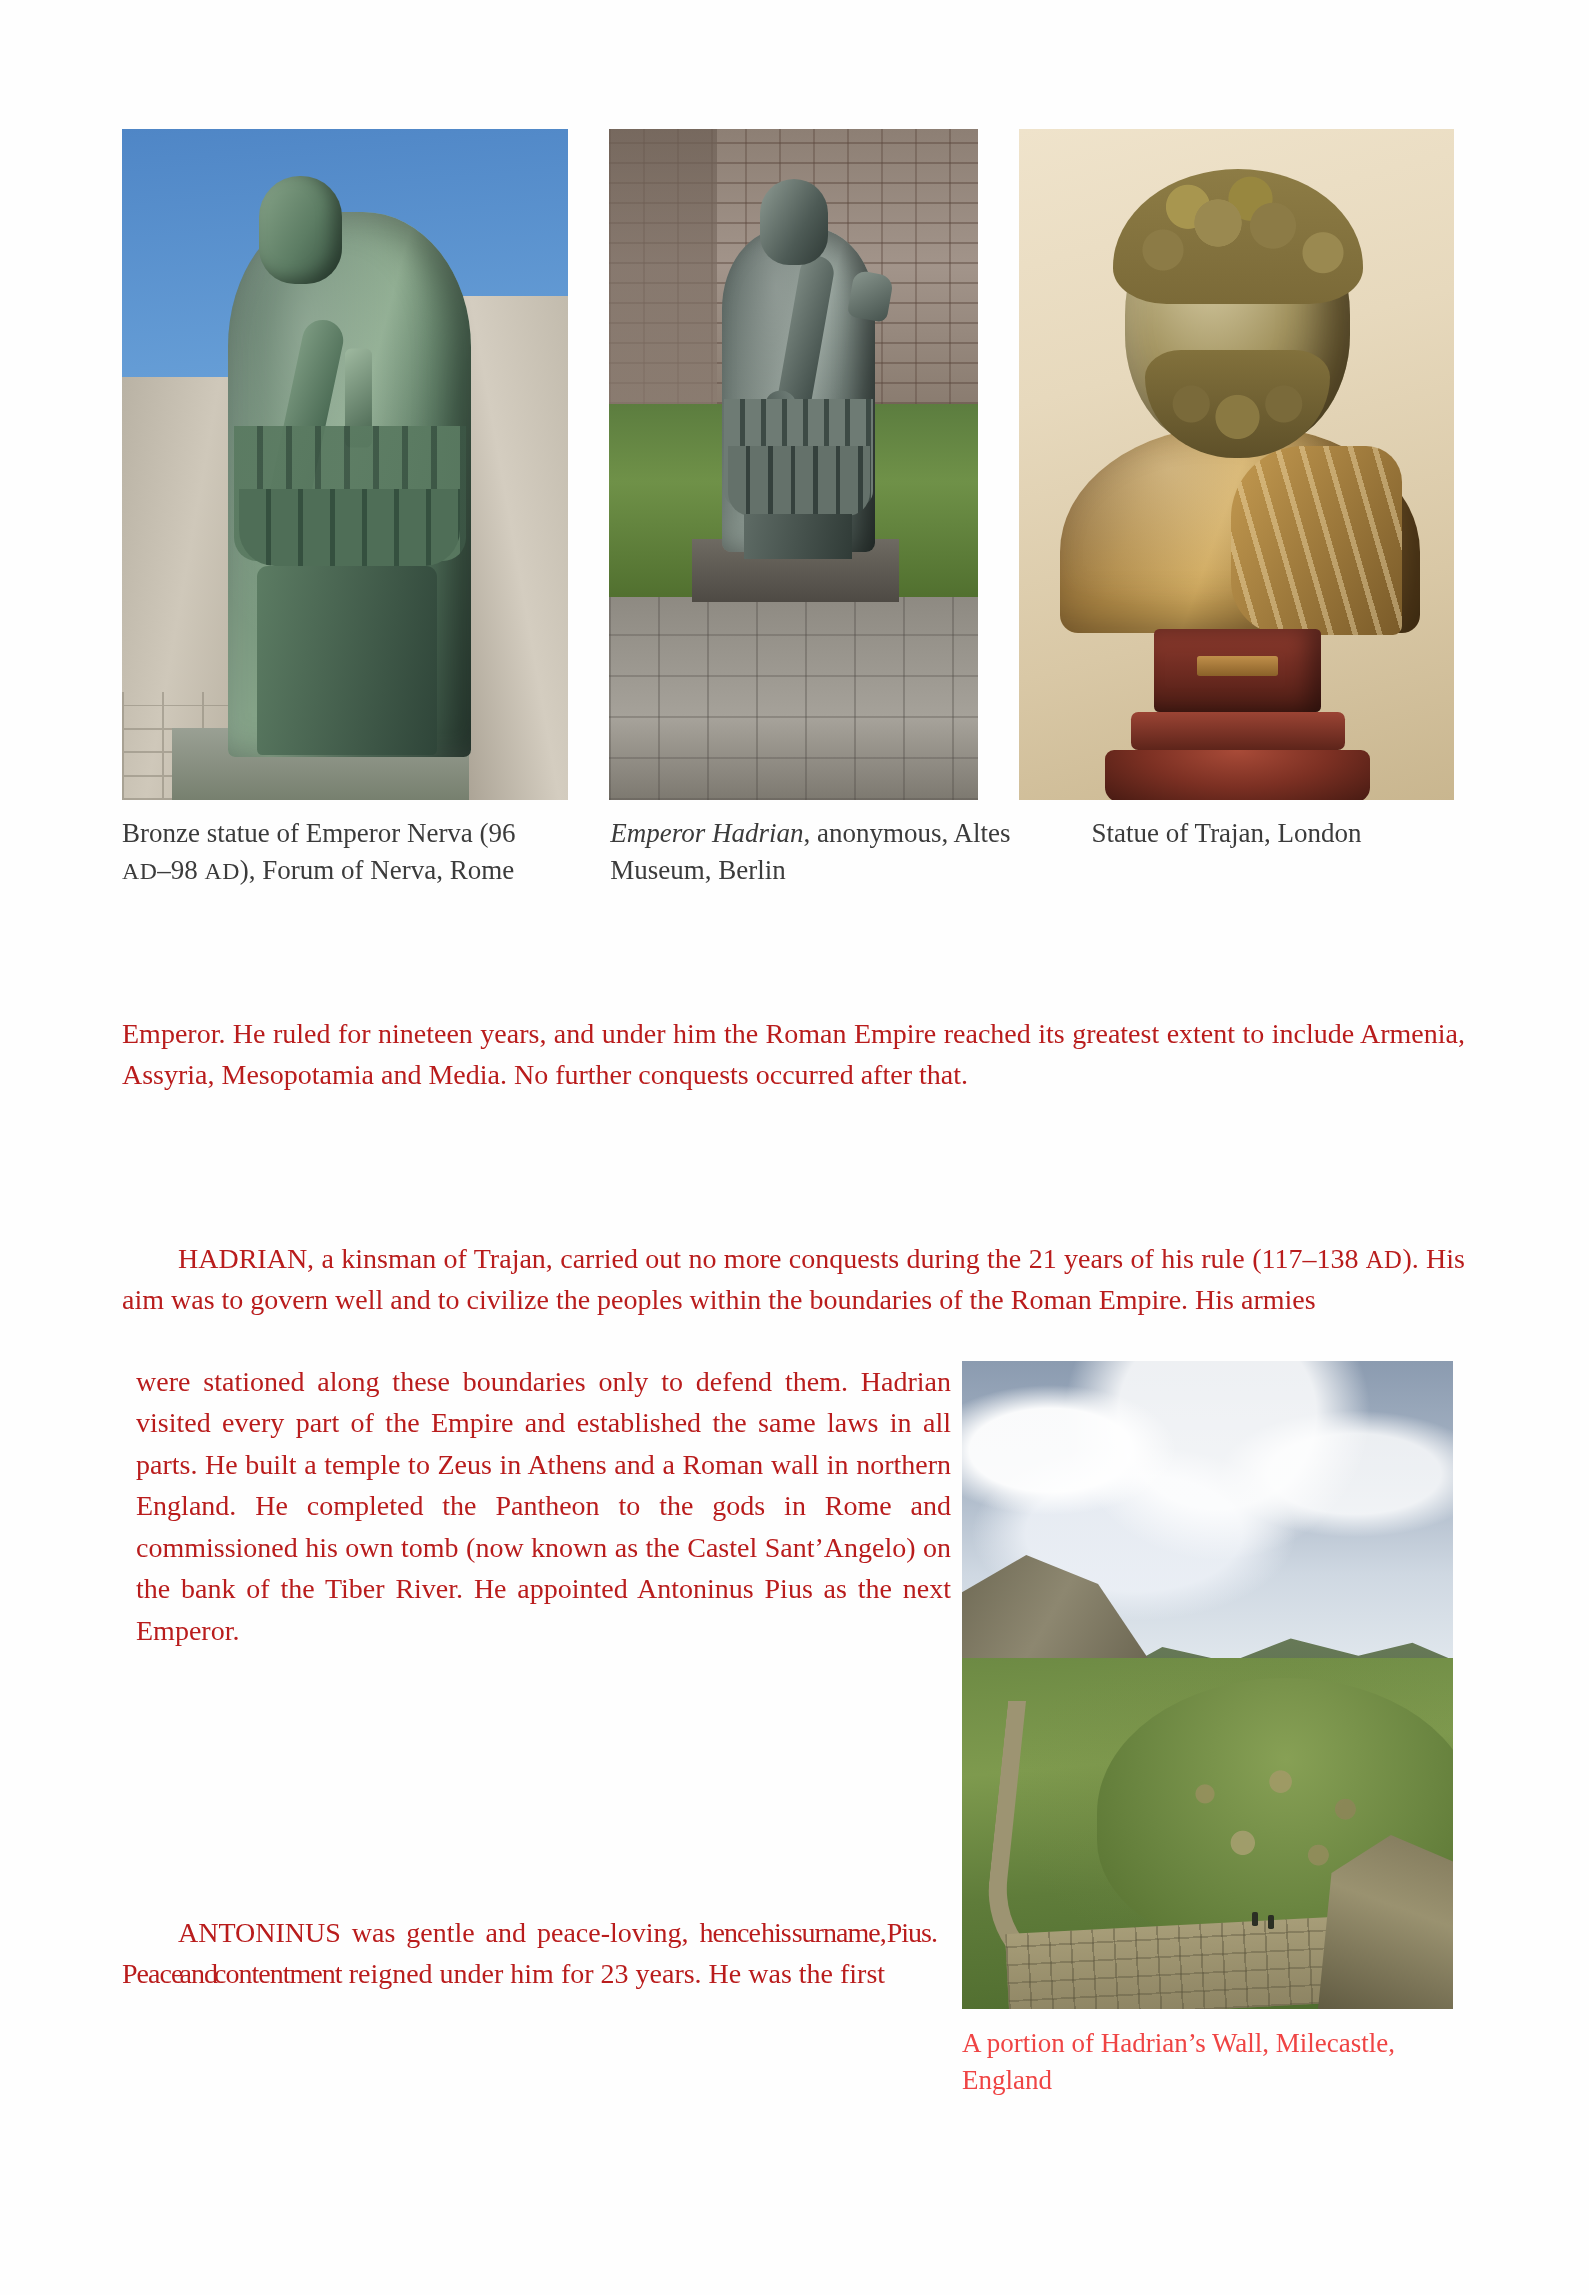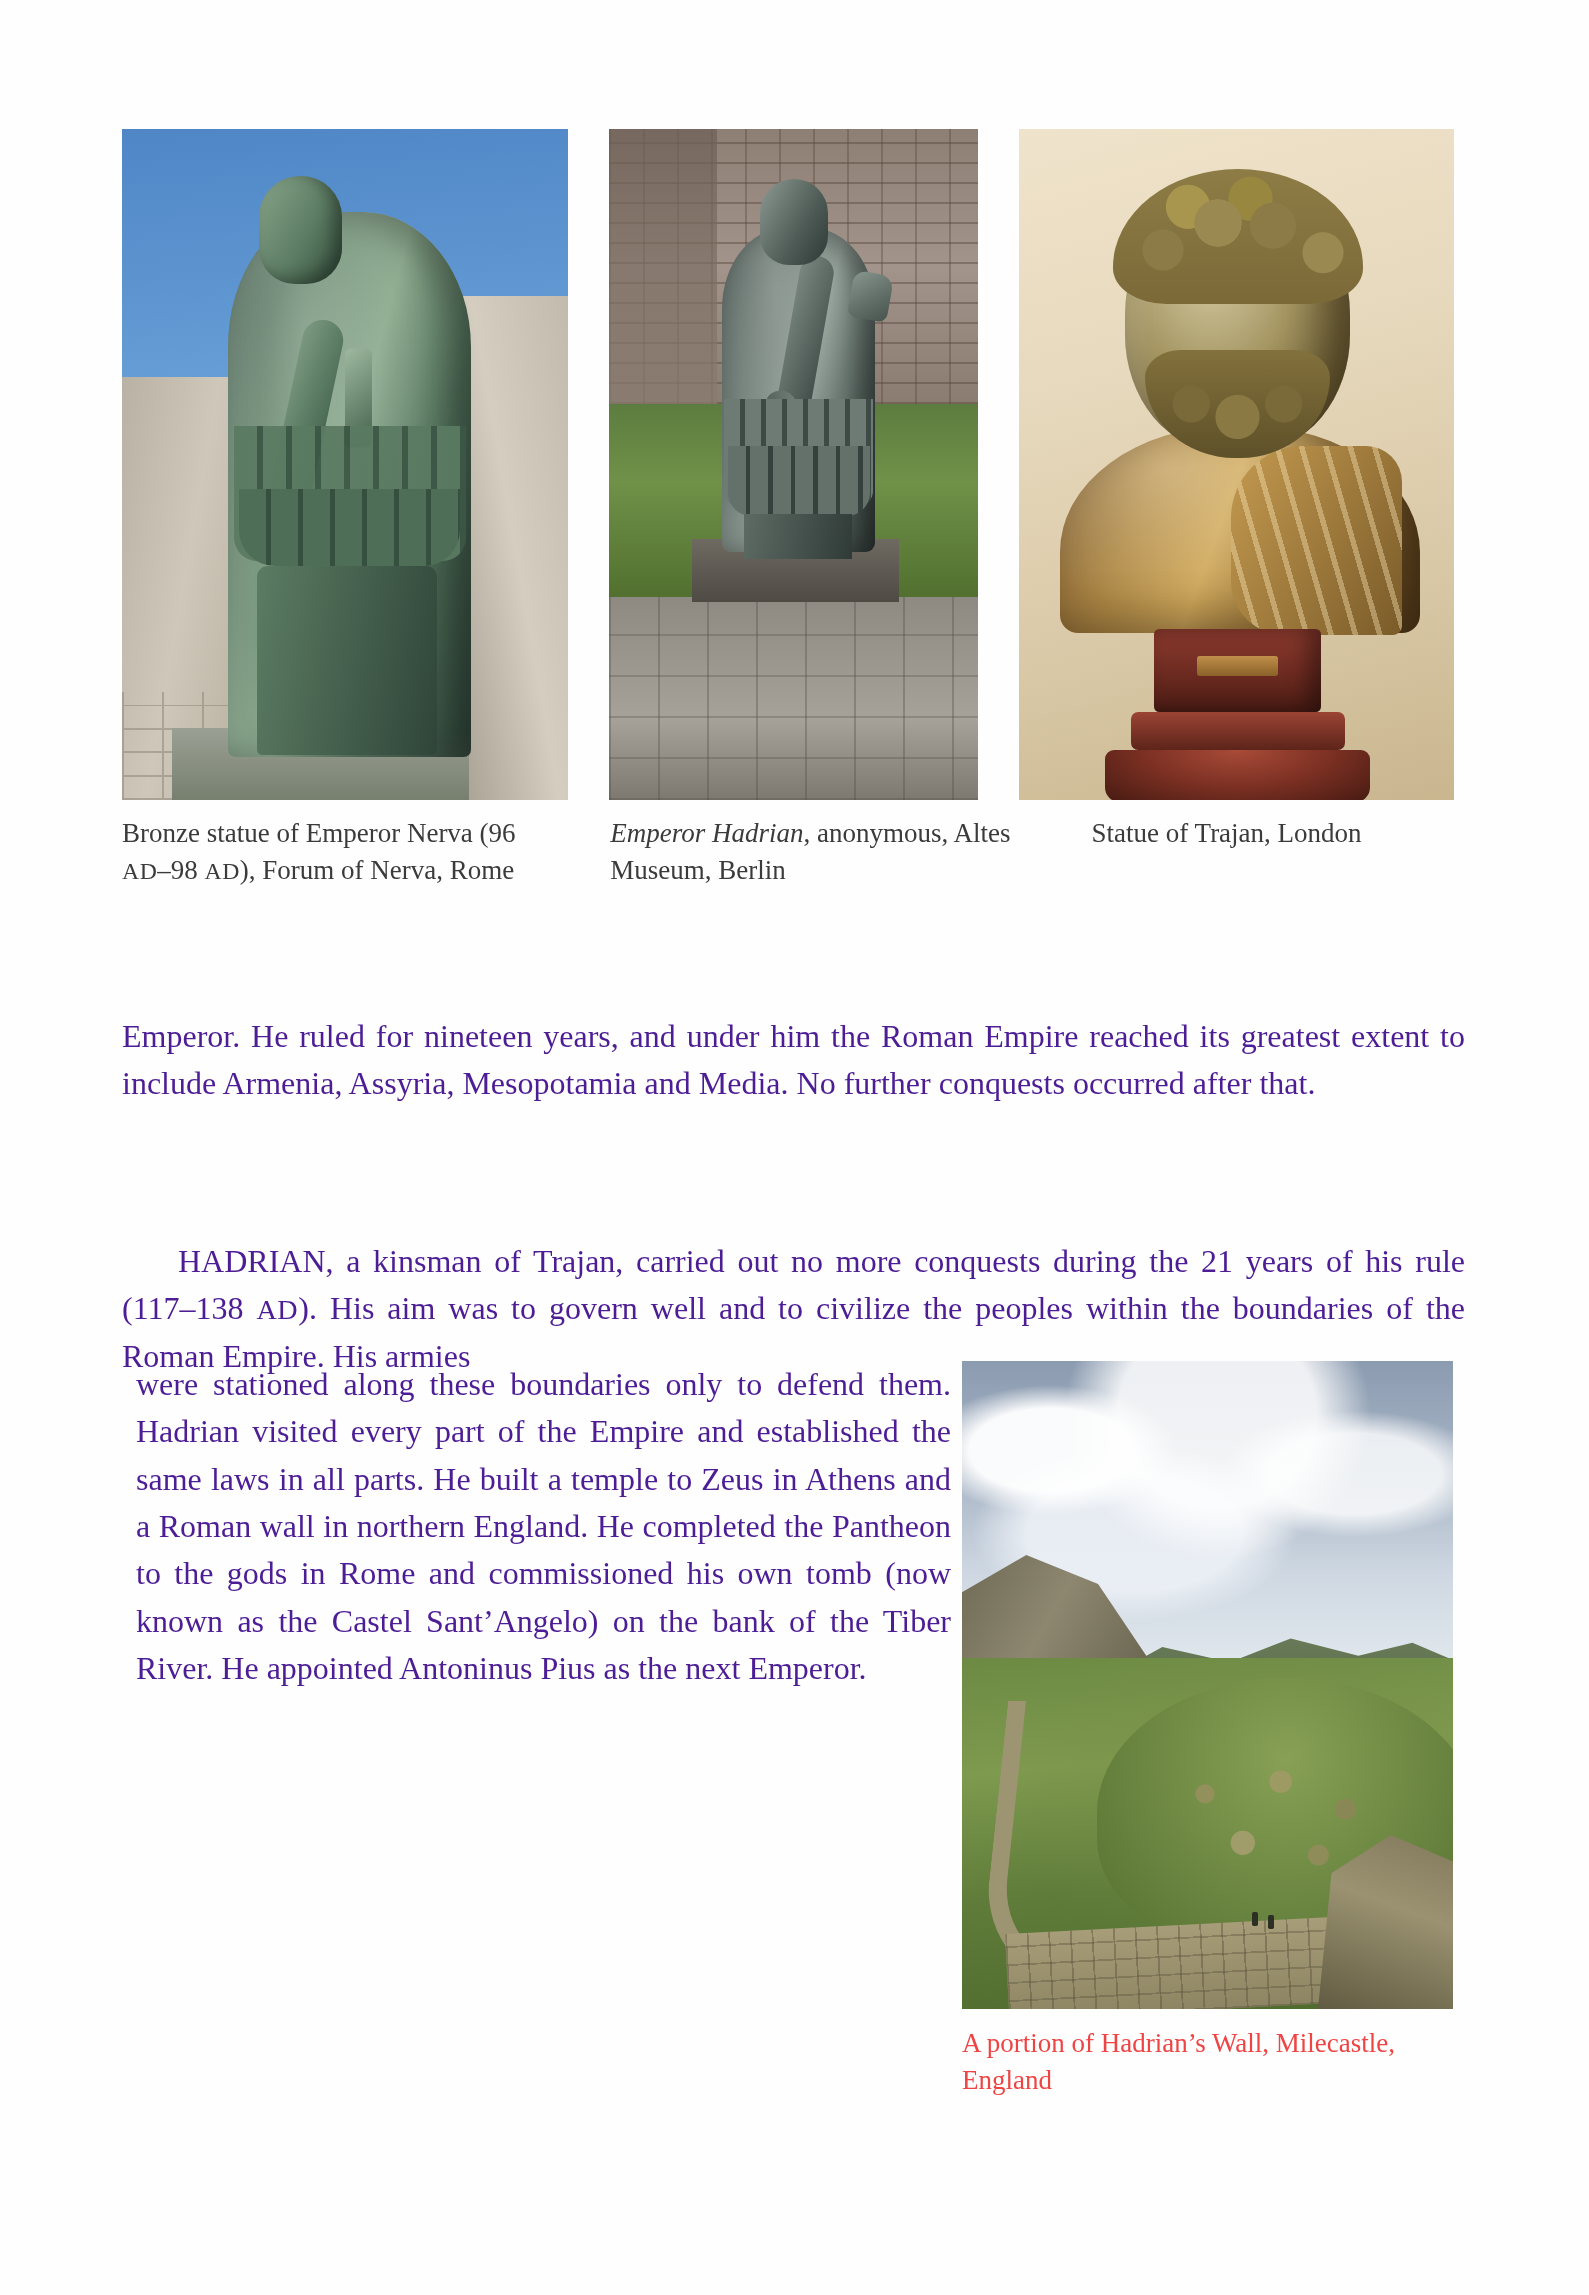--- a/index.html
+++ b/index.html
@@ -261,24 +261,24 @@
   .cap { font-size: 27px; line-height: 1.38; color: #3b3b3b; }
   .cap-1 { width: 448px; }
   .cap-2 { width: 372px; }
   .cap-3 { width: 441px; }
   .sc { font-variant: small-caps; font-size: 0.88em; letter-spacing: .02em; }
   .ital { font-style: italic; }
 
   
   .para {
     position: absolute;
-    font-size: 32px;
+    font-size: 28px;
     line-height: 1.48;
     text-align: justify;
-    color: #4c1d95;
+    color: #b91c1c;
   }
   .para.p1 { left: 122px; top: 1013px; width: 1343px; }
   .para.p2 { left: 122px; top: 1203px; width: 1343px; text-indent: 56px; margin-top: 35px; }
   .para.p3 { left: 136px; top: 1361px; width: 815px; }
   .para.p4 { left: 122px; top: 1912px; width: 815px; text-indent: 56px; }
 
   .tightline { letter-spacing: -0.035em; word-spacing: -0.32em; }
 
   
   .fig-wall {
@@ -426,20 +426,24 @@
 
     <div class="cap cap-2">Statue of Trajan, London</div>
   </div>
 
   <div class="para p1">Emperor. He ruled for nineteen years, and under him the Roman Empire reached its greatest extent to include Armenia, Assyria, Mesopotamia and Media. No further conquests occurred after that.</div>
 
   <div class="para p2"><span>HADRIAN, a kinsman of Trajan, carried out no more conquests during the 21 years of his rule (117–138 </span><span class="sc">AD</span><span>). His aim was to govern well and to civilize the peoples within the boundaries of the Roman Empire. His armies</span></div>
 
   <div class="para p3">were stationed along these boundaries only to defend them. Hadrian visited every part of the Empire and established the same laws in all parts. He built a temple to Zeus in Athens and a Roman wall in northern England. He completed the Pantheon to the gods in Rome and commissioned his own tomb (now known as the Castel Sant’Angelo) on the bank of the Tiber River. He appointed Antoninus Pius as the next Emperor.</div>
 
+  <div class="para p4"><span>ANTONINUS was gentle and peace-loving,</span>
+    <span class="tightline">hence his surname, Pius. Peace and contentment</span>
+    <span>reigned under him for 23 years. He was the first</span>
+  </div>
 
   <div class="fig-wall">
     <div class="wall-sky"></div>
     <div class="wall-hills-far"></div>
     <div class="wall-crag"></div>
     <div class="wall-grass"></div>
     <div class="wall-knoll"></div>
     <div class="wall-rubble"></div>
     <div class="wall-line"></div>
     <div class="wall-front"></div>

